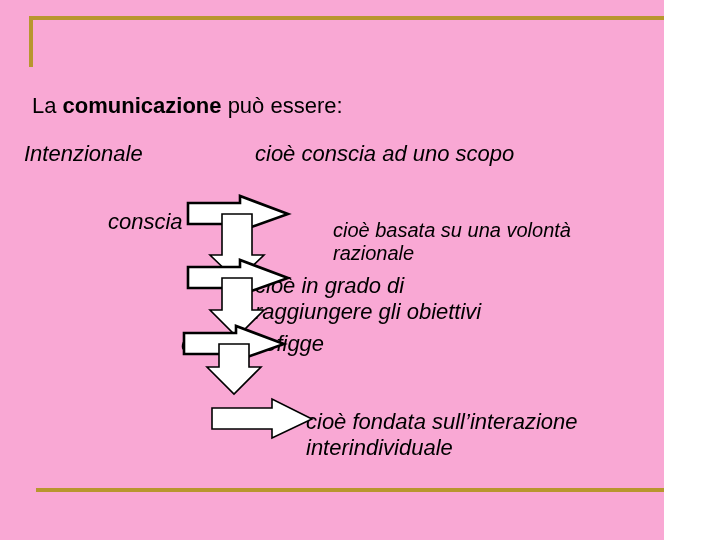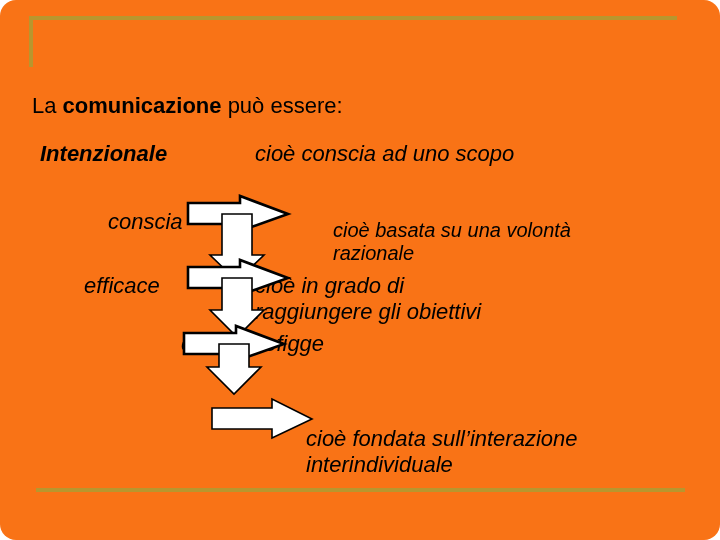--- a/index.html
+++ b/index.html
@@ -6,25 +6,24 @@
     margin: 0;
     padding: 0;
     background: #ffffff;
   }
   body {
     font-family: "Liberation Sans", sans-serif;
     -webkit-font-smoothing: none;
   }
   #slide {
     position: relative;
-    width: 720px;
+    width: 664px;
     height: 540px;
-    background: #f97316;
+    background: #f9a8d4;
     overflow: hidden;
-    border-radius: 16px;
   }
 
   
   .rule {
     position: absolute;
     background: #b8962e;
   }
   #rule-top {
     left: 29px;
     top: 16px;
@@ -55,24 +54,23 @@
   .bold { font-weight: bold; }
 
   #line-heading {
     left: 32px;
     top: 93px;
     font-size: 22px;
     font-style: normal;
   }
 
   #label-intenzionale {
-    left: 40px;
+    left: 24px;
     top: 141px;
     font-size: 22px;
-    font-weight: bold;
   }
   #desc-intenzionale {
     left: 255px;
     top: 141px;
     font-size: 22px;
   }
 
   #label-conscia {
     left: 84px;
     top: 209px;
@@ -101,21 +99,21 @@
     font-size: 22px;
   }
 
   #label-reciproca {
     left: 32px;
     top: 409px;
     font-size: 22px;
   }
   #desc-reciproca {
     left: 306px;
-    top: 426px;
+    top: 409px;
     font-size: 22px;
   }
 
   
   .arrow-layer {
     position: absolute;
     left: 0;
     top: 0;
     width: 720px;
     height: 540px;
@@ -143,21 +141,20 @@
 
   <div class="txt" id="line-heading"><span>La </span><span class="bold">comunicazione</span><span> può essere:</span></div>
 
   <div class="txt it" id="label-intenzionale">Intenzionale</div>
   <div class="txt it" id="desc-intenzionale">cioè conscia ad uno scopo</div>
 
   <div class="txt it" id="label-conscia">conscia</div>
   <div class="txt it" id="desc-conscia">cioè basata su una volontà
 razionale</div>
 
-  <div class="txt it" id="label-efficace">efficace</div>
   <div class="txt it" id="desc-efficace">cioè in grado di
 raggiungere gli obiettivi</div>
   <div class="txt it" id="desc-efficace-last">che si prefigge</div>
 
   <div class="txt it" id="desc-reciproca">cioè fondata sull’interazione
 interindividuale</div>
 
   <svg class="arrow-layer" viewBox="0 0 720 540">
 
     <polygon class="arrow-shape-thick" points="188,203 240,203 240,196 288,214 240,231 240,224 188,224"></polygon>

